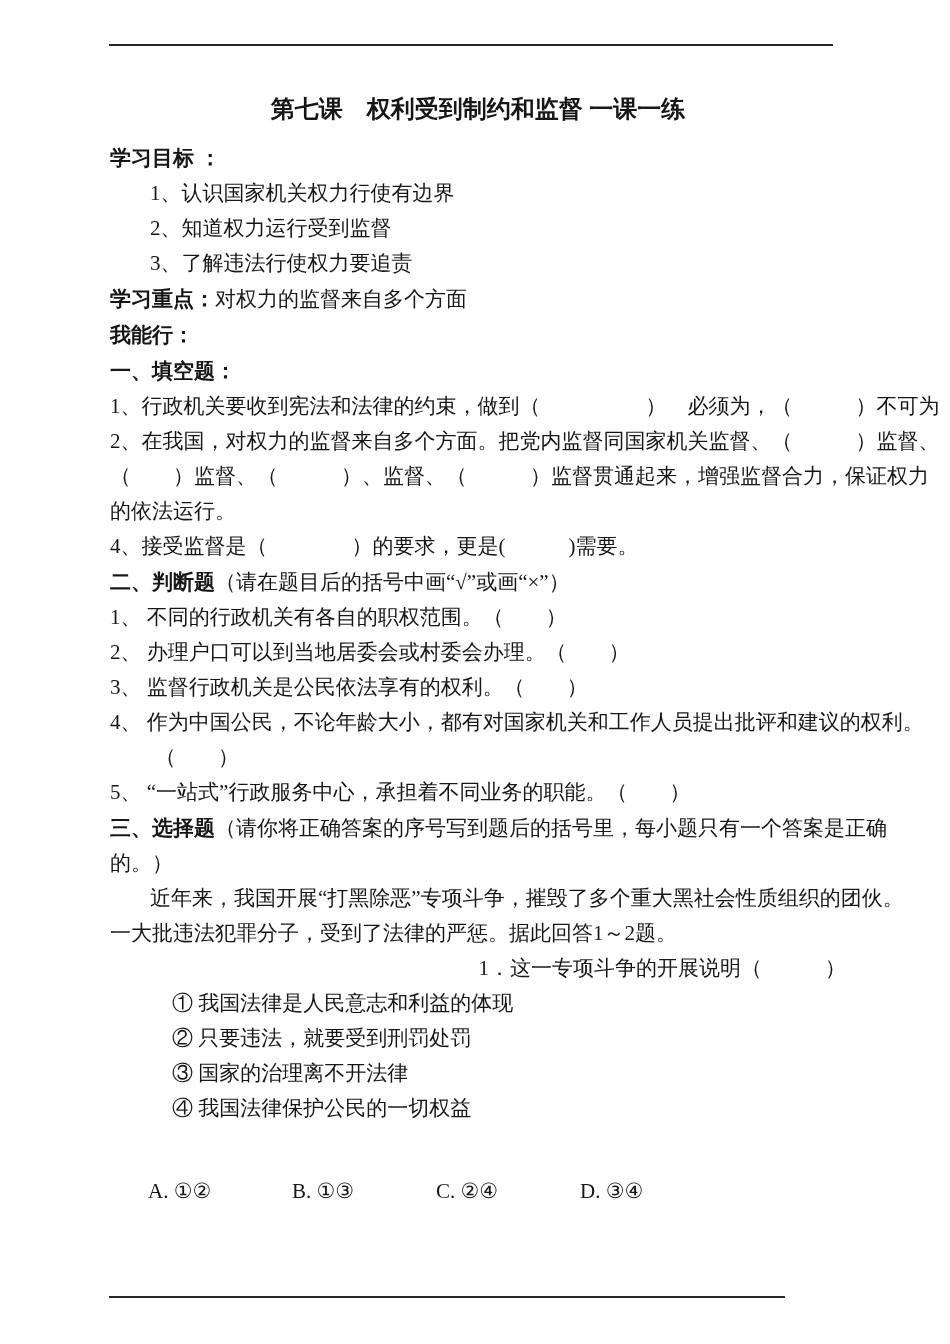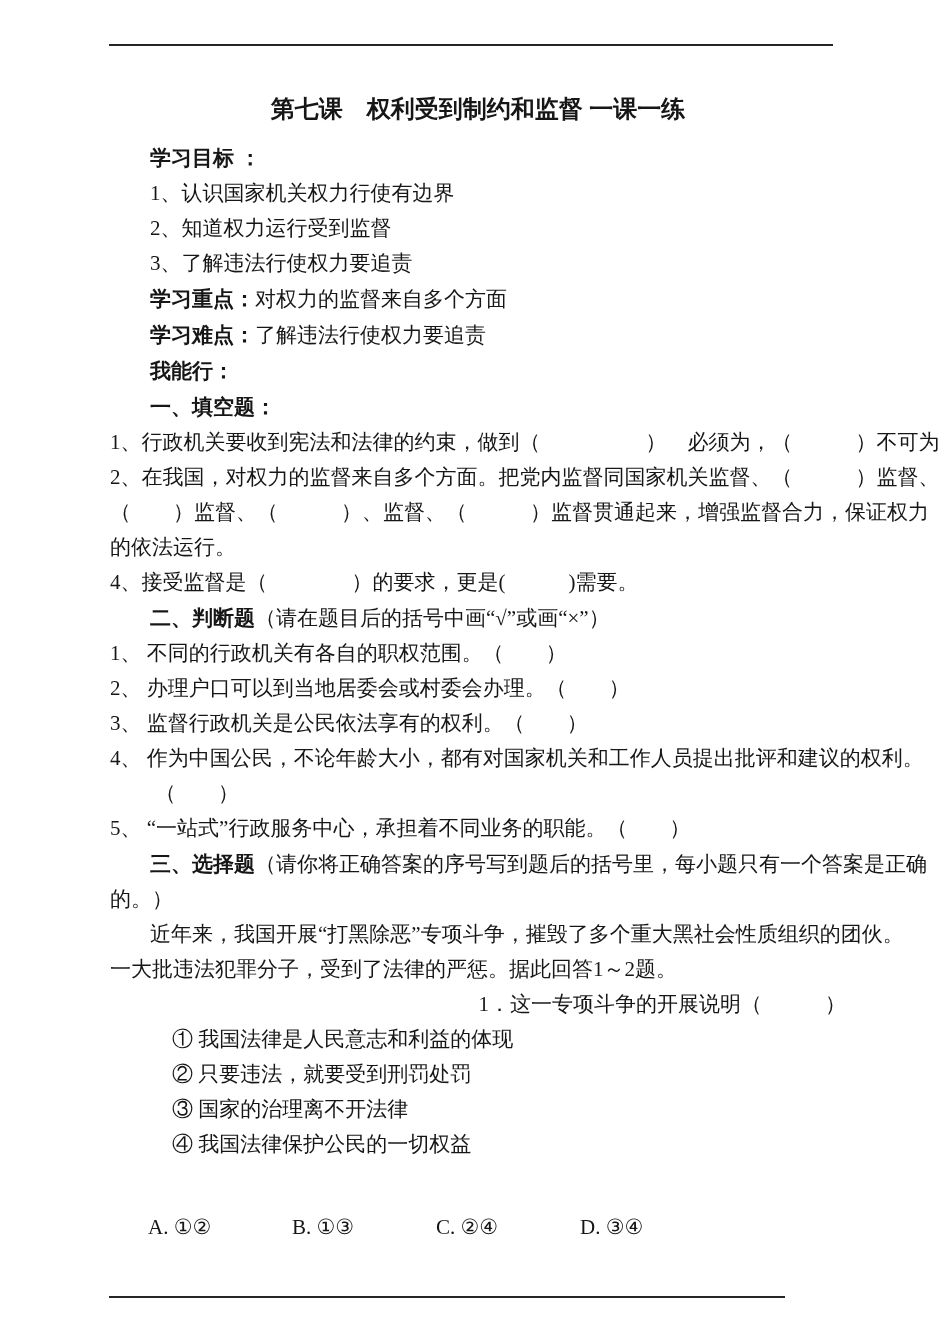--- a/index.html
+++ b/index.html
@@ -22,21 +22,20 @@
   .title {
     font-size: 24px; line-height: 38px; font-weight: bold;
     text-align: center; margin: 0 0 12px 0;
     font-family: "Liberation Sans", "DejaVu Sans", sans-serif;
     white-space: nowrap;
   }
   .line { font-size: 21px; line-height: 35px; white-space: nowrap; }
   .hd {
     font-weight: bold;
     font-family: "Liberation Sans", "DejaVu Sans", sans-serif;
-    margin-left: 40px;
   }
   .ind40 { padding-left: 40px; }
   .ind45 { padding-left: 45px; }
   .ind54 { padding-left: 54px; text-align: right; }
   .ind62 { padding-left: 62px; }
   .ind38 { padding-left: 38px; }
   .ans-opt { display: inline-block; min-width: 144px; margin-top: 48px; }
 </style>
 </head>
 <body>
@@ -54,23 +53,20 @@
     </div>
 
     <div class="line ind40">1、认识国家机关权力行使有边界</div>
     <div class="line ind40">2、知道权力运行受到监督</div>
     <div class="line ind40">3、了解违法行使权力要追责</div>
 
     <div class="line">
       <span class="hd">学习重点：</span><span>对权力的监督来自多个方面</span>
     </div>
 
-    <div class="line">
-      <span class="hd">学习难点：</span><span>了解违法行使权力要追责</span>
-    </div>
 
     <div class="line">
       <span class="hd">我能行：</span>
     </div>
 
     <div class="line">
       <span class="hd">一、填空题：</span>
     </div>
 
     <div class="line">1、行政机关要收到宪法和法律的约束，做到（　　　　　）　必须为，（　　　）不可为</div>

